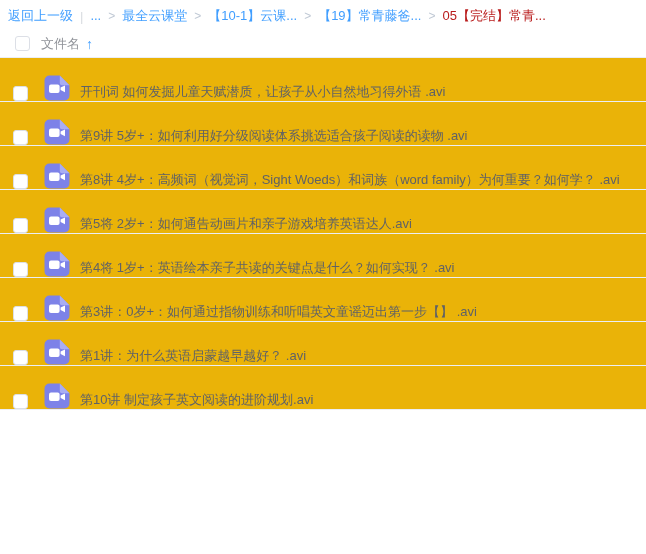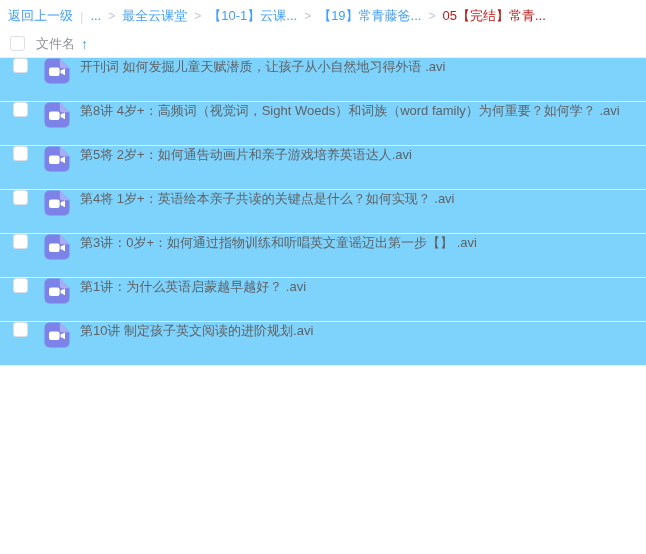--- a/index.html
+++ b/index.html
@@ -35,21 +35,21 @@
   .crumb-link{color:var(--accent);text-decoration:none;cursor:pointer;}
   .crumb-current{color:#b91c1c;}
   .pipe{color:#d8dbe0;margin:0 7px;}
   .crumb-sep{color:var(--sep-color);margin:0 7px;font-size:12px;}
 
   
   .list-header{
     height:28px;
     display:flex;
     align-items:center;
-    padding-left:10px;
+    padding-left:15px;
     border-bottom:1px solid var(--row-border);
     color:var(--text-secondary);
   }
   .checkbox{
     width:15px;height:15px;
     border:1px solid var(--checkbox-border);
     border-radius:3px;
     background:#fff;
     flex:none;
     cursor:pointer;
@@ -61,24 +61,24 @@
     font-weight:700;
     font-size:14px;
     cursor:pointer;
     line-height:1;
   }
 
   
   .file-row{
     height:44px;
     display:flex;
-    align-items:flex-start;
+    align-items:flex-end;
     padding-left:13px;
     border-bottom:1px solid var(--row-border);
-    background:#7dd3fc;
+    background:#eab308;
   }
   .file-row .checkbox{margin-right:16px;}
   .file-icon{
     width:26px;height:26px;
     flex:none;
     margin-right:10px;
     display:inline-flex;
   }
   .file-icon svg{width:26px;height:26px;display:block;}
   .file-name{
@@ -117,20 +117,35 @@
 
         <path class="ic-fold" d="M15.8 0.5 L25.5 10.2 H18.3 A2.5 2.5 0 0 1 15.8 7.7 Z" fill="#a9adf3"></path>
 
         <rect x="5" y="9.6" width="10.6" height="8.3" rx="2" fill="#ffffff"></rect>
         <polygon points="16.6,12.6 21,10.4 21,17.2 16.6,15" fill="#ffffff"></polygon>
       </svg>
     </span>
     <span class="file-name">开刊词 如何发掘儿童天赋潜质，让孩子从小自然地习得外语 .avi</span>
   </div>
 
+  <div class="file-row">
+    <span class="checkbox"></span>
+    <span class="file-icon">
+      <svg viewBox="0 0 26 26" aria-hidden="true">
+
+        <path class="ic-body" d="M5.5 0.5 H15.8 L25.5 10.2 V20.5 A5 5 0 0 1 20.5 25.5 H5.5 A5 5 0 0 1 0.5 20.5 V5.5 A5 5 0 0 1 5.5 0.5 Z" fill="#7d82e8"></path>
+
+        <path class="ic-fold" d="M15.8 0.5 L25.5 10.2 H18.3 A2.5 2.5 0 0 1 15.8 7.7 Z" fill="#a9adf3"></path>
+
+        <rect x="5" y="9.6" width="10.6" height="8.3" rx="2" fill="#ffffff"></rect>
+        <polygon points="16.6,12.6 21,10.4 21,17.2 16.6,15" fill="#ffffff"></polygon>
+      </svg>
+    </span>
+    <span class="file-name">第9讲 5岁+：如何利用好分级阅读体系挑选适合孩子阅读的读物 .avi</span>
+  </div>
 
   <div class="file-row">
     <span class="checkbox"></span>
     <span class="file-icon">
       <svg viewBox="0 0 26 26" aria-hidden="true">
 
         <path class="ic-body" d="M5.5 0.5 H15.8 L25.5 10.2 V20.5 A5 5 0 0 1 20.5 25.5 H5.5 A5 5 0 0 1 0.5 20.5 V5.5 A5 5 0 0 1 5.5 0.5 Z" fill="#7d82e8"></path>
 
         <path class="ic-fold" d="M15.8 0.5 L25.5 10.2 H18.3 A2.5 2.5 0 0 1 15.8 7.7 Z" fill="#a9adf3"></path>
 

